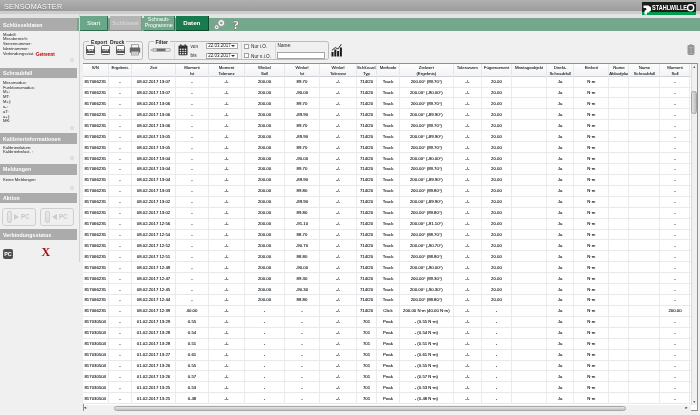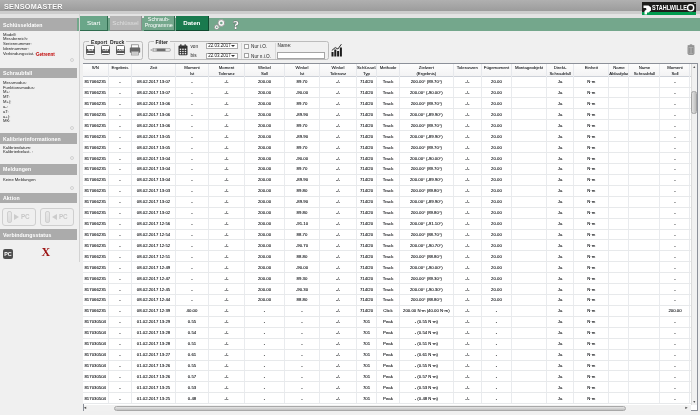--- a/index.html
+++ b/index.html
@@ -1,19 +1,19 @@
 <!DOCTYPE html>
 <html><head><meta charset="utf-8"><style>
 *{margin:0;padding:0;box-sizing:border-box}
 html,body{width:700px;height:415px;overflow:hidden}
 body{position:relative;background:#f0f0f0;font-family:"Liberation Sans",sans-serif}
 .abs{position:absolute}
 
 #titlebar{left:0;top:0;width:700px;height:11.3px;background:linear-gradient(#b0b0b0,#9c9c9c)}
-#titletext{left:4px;top:1.8px;font-size:7.2px;font-weight:bold;color:#fbfbfb;letter-spacing:.3px;text-shadow:0 .5px .5px #7e7e7e}
+#titletext{left:4px;top:1.8px;font-size:7.2px;font-weight:normal;color:#fbfbfb;letter-spacing:.3px;text-shadow:0 .5px .5px #7e7e7e}
 #strip{left:0;top:11.3px;width:700px;height:2.7px;background:#cdcdcd}
 #strip2{left:0;top:14px;width:700px;height:3.8px;background:#e3e3e3}
 #greenband{left:77px;top:17.8px;width:623px;height:13.7px;background:#74a78c}
 
 #logo{left:641.5px;top:2px;width:54.5px;height:13.4px}
 #logoblack{left:0;top:0;width:54.5px;height:9.5px;background:#1d1d1b}
 #logogreen{left:0;top:9.5px;width:54.5px;height:3.9px;background:#009b4e}
 
 .tbtn{top:16.3px;height:15.2px;font-size:6.2px;color:#fff;text-align:center;display:flex;align-items:center;justify-content:center;line-height:1.1}
 #btn-start{left:80px;width:28.3px;background:#6aa689;border-right:1.2px solid #2f6b4f;border-bottom:1px solid #2f6b4f}

